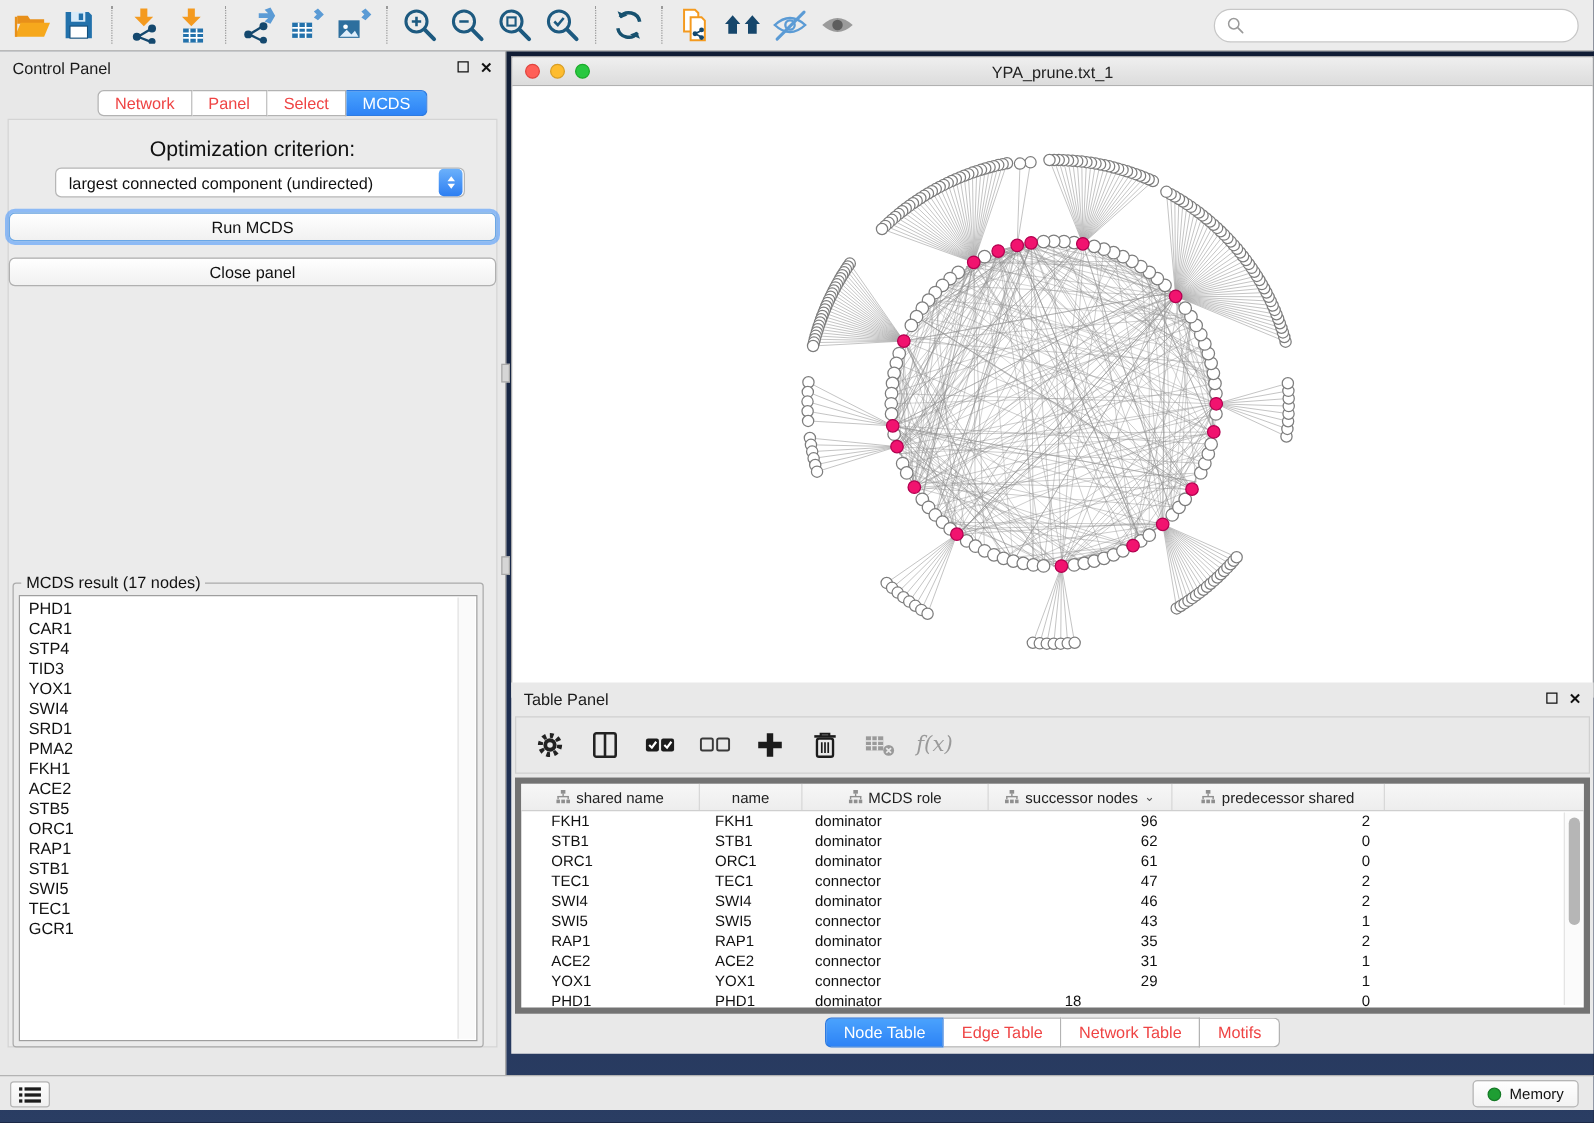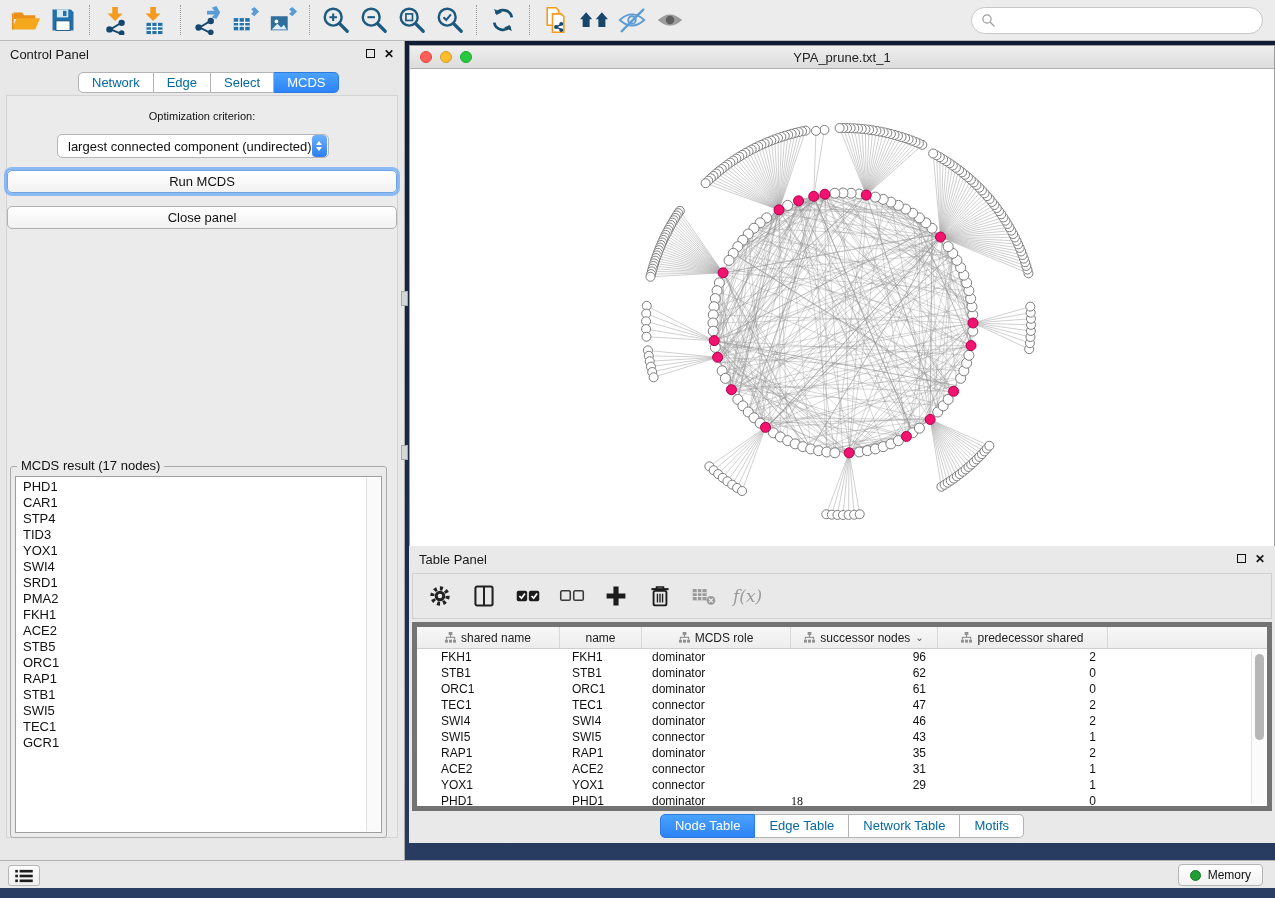--- a/index.html
+++ b/index.html
@@ -26,29 +26,29 @@
   
   .control-panel { position:absolute; left:0; top:41px; width:405px; height:819px;
                    background:#e8e8e8; border-right:1px solid #a8a8a8; }
   .panel-titlebar { position:absolute; left:0; top:0; width:100%; height:26px;
                     display:flex; align-items:center; padding:0 10px; font-size:13px; color:#1a1a1a; }
   .panel-titlebar .spacer { flex:1; }
   .win-btn { font-size:12px; color:#111; margin-left:9px; cursor:default; line-height:1; }
   .win-square { width:9px; height:9px; border:1.5px solid #111; display:inline-block; }
   .cp-tabs { position:absolute; top:31px; left:78px; display:flex; height:21px; }
   .seg-tab { font-size:13px; padding:2px 13px; background:#fff; border:1px solid #b3b3b3;
-             border-left:none; color:#0369a1; line-height:16px; }
+             border-left:none; color:#ef4444; line-height:16px; }
   .seg-tab:first-child { border-left:1px solid #b3b3b3; border-radius:5px 0 0 5px; }
   .seg-tab:last-child { border-radius:0 5px 5px 0; }
   .seg-tab.active { background:linear-gradient(#4aa2fd,#2d83f6); color:#fff; border-color:#2d7ae0; }
   .cp-inner { position:absolute; top:54px; left:6px; right:6px; bottom:22px;
               background:#ebebeb; border:1px solid #d4d4d4; }
-  .opt-label { position:absolute; top:14px; width:100%; text-align:center; font-size:11px; color:#111; }
-  .dropdown { position:absolute; top:38px; left:37px; width:272px; height:24px; background:#fff;
-              border:1px solid #b6b6b6; border-radius:5px; display:flex; align-items:center;margin-left:13px; }
+  .opt-label { position:absolute; top:14px; width:100%; text-align:center; font-size:17px; color:#111; }
+  .dropdown { position:absolute; top:38px; left:37px; width:328px; height:24px; background:#fff;
+              border:1px solid #b6b6b6; border-radius:5px; display:flex; align-items:center; }
   .dropdown .dd-text { flex:1; font-size:13px; padding-left:10px; color:#111; white-space:nowrap; }
   .dd-stepper { width:19px; height:22px; border-radius:4px; margin-right:1px;
                 background:linear-gradient(#6cb1fb,#2d7ef2); display:flex; flex-direction:column;
                 align-items:center; justify-content:center; gap:2px; }
   .arr-up { width:0; height:0; border-left:3.5px solid transparent; border-right:3.5px solid transparent;
             border-bottom:4px solid #fff; }
   .arr-dn { width:0; height:0; border-left:3.5px solid transparent; border-right:3.5px solid transparent;
             border-top:4px solid #fff; }
   .cp-buttons { position:absolute; top:74px; left:0; width:100%; display:flex; justify-content:center; gap:13px;flex-direction:column; }
   .mac-btn { font-size:13px; height:23px; padding:0 16px; background:linear-gradient(#ffffff,#f1f1f1);
@@ -276,21 +276,21 @@
 
   <div class="control-panel">
     <div class="panel-titlebar">
       <span>Control Panel</span>
       <span class="spacer"></span>
       <span class="win-btn"><span class="win-square"></span></span>
       <span class="win-btn" style="font-weight:bold;">✕</span>
     </div>
     <div class="cp-tabs">
         <span class="seg-tab">Network</span>
-        <span class="seg-tab">Edge</span>
+        <span class="seg-tab">Panel</span>
         <span class="seg-tab">Select</span>
         <span class="seg-tab active">MCDS</span>
       </div>
     <div class="cp-inner">
       <div class="opt-label">Optimization criterion:</div>
       <div class="dropdown">
         <span class="dd-text">largest connected component (undirected)</span>
         <span class="dd-stepper">
             <span class="arr-up"></span>
             <span class="arr-dn"></span>
@@ -1330,21 +1330,21 @@
             <div class="nt-cell" style="width: 143px; text-align: left; padding-left: 24px;">YOX1</div>
             <div class="nt-cell" style="width: 82px; text-align: left; padding-left: 12px;">YOX1</div>
             <div class="nt-cell" style="width: 149px; text-align: left; padding-left: 10px;">connector</div>
             <div class="nt-cell" style="width: 147px; text-align: right; padding-right: 12px;">29</div>
             <div class="nt-cell" style="width: 170px; text-align: right; padding-right: 12px;">1</div>
           </div>
           <div class="nt-row">
             <div class="nt-cell" style="width: 143px; text-align: left; padding-left: 24px;">PHD1</div>
             <div class="nt-cell" style="width: 82px; text-align: left; padding-left: 12px;">PHD1</div>
             <div class="nt-cell" style="width: 149px; text-align: left; padding-left: 10px;">dominator</div>
-            <div class="nt-cell" style="width: 147px; text-align: left; padding-right: 12px; font-family: Liberation Serif, serif;">18</div>
+            <div class="nt-cell" style="width: 147px; text-align: center; padding-right: 12px;">18</div>
             <div class="nt-cell" style="width: 170px; text-align: right; padding-right: 12px;">0</div>
           </div>
         </div>
       <div class="nt-scroll">
         <div class="nt-thumb"></div>
       </div>
     </div>
     <div class="tp-tabs" id="tp-tabs">
         <span class="seg-tab active">Node Table</span>
         <span class="seg-tab">Edge Table</span>

